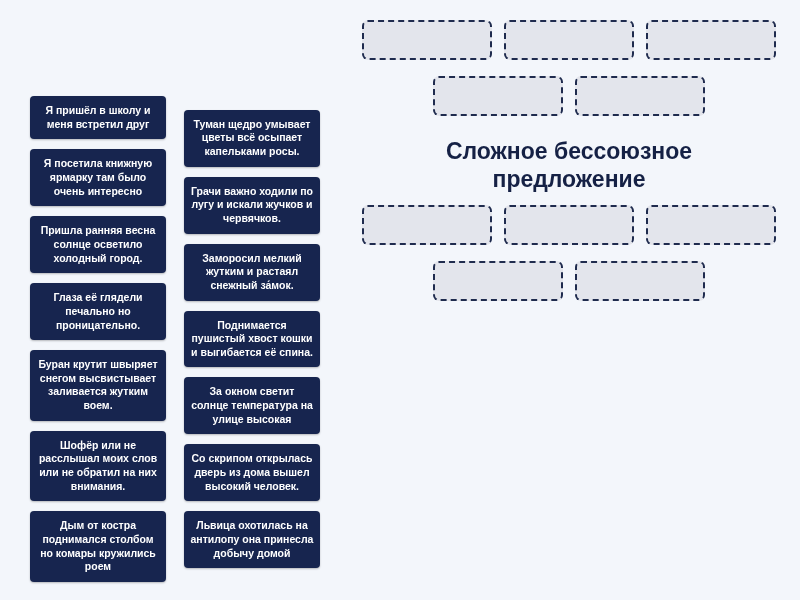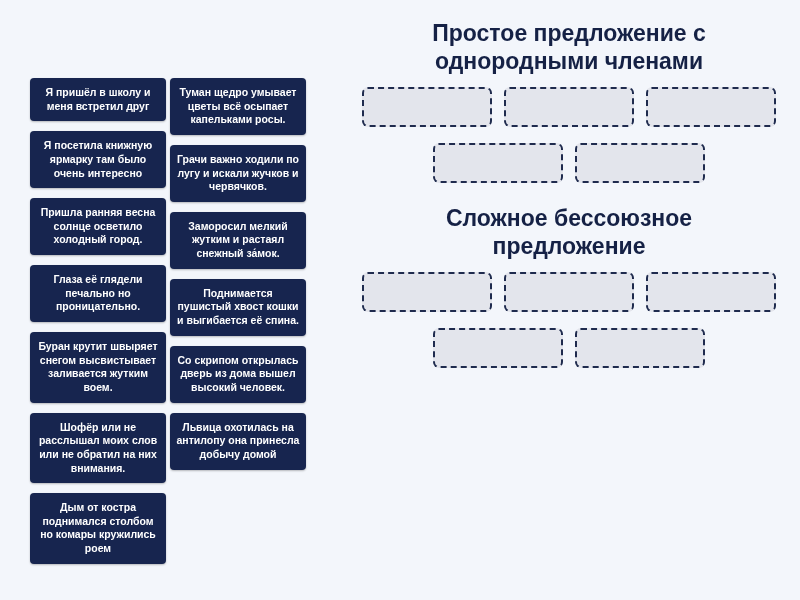--- a/index.html
+++ b/index.html
@@ -12,22 +12,22 @@
     display: flex;
     width: 800px;
     height: 600px;
   }
 
   
   .cards-area {
     width: 292px;
     margin: 78px 0 0 30px;
     display: flex;
-    gap: 4px;
-    align-items: flex-start;
+    gap: 18px;
+    align-items: center;
     flex-shrink: 0;
   }
   .card-col {
     display: flex;
     flex-direction: column;
     gap: 10px;
     width: 136px;
   }
   .card {
     background: #17254f;
@@ -88,29 +88,29 @@
       <div class="card">Глаза её глядели печально но проницательно.</div>
       <div class="card">Буран крутит швыряет снегом высвистывает заливается жутким воем.</div>
       <div class="card">Шофёр или не расслышал моих слов или не обратил на них внимания.</div>
       <div class="card">Дым от костра поднимался столбом но комары кружились роем</div>
     </div>
     <div class="card-col">
       <div class="card">Туман щедро умывает цветы всё осыпает капельками росы.</div>
       <div class="card">Грачи важно ходили по лугу и искали жучков и червячков.</div>
       <div class="card">Заморосил мелкий жутким и растаял снежный за́мок.</div>
       <div class="card">Поднимается пушистый хвост кошки и выгибается её спина.</div>
+      <div class="card">За окном светит солнце температура на улице высокая</div>
       <div class="card">Со скрипом открылась дверь из дома вышел высокий человек.</div>
       <div class="card">Львица охотилась на антилопу она принесла добычу домой</div>
     </div>
   </div>
 
   <div class="groups-area">
 
     <section class="group">
-      <h2 class="group-title">Простое предложение с однородными членами</h2>
       <div class="zones">
         <div class="zone"></div>
         <div class="zone"></div>
         <div class="zone"></div>
         <div class="zone"></div>
         <div class="zone"></div>
       </div>
     </section>
 
     <section class="group">

